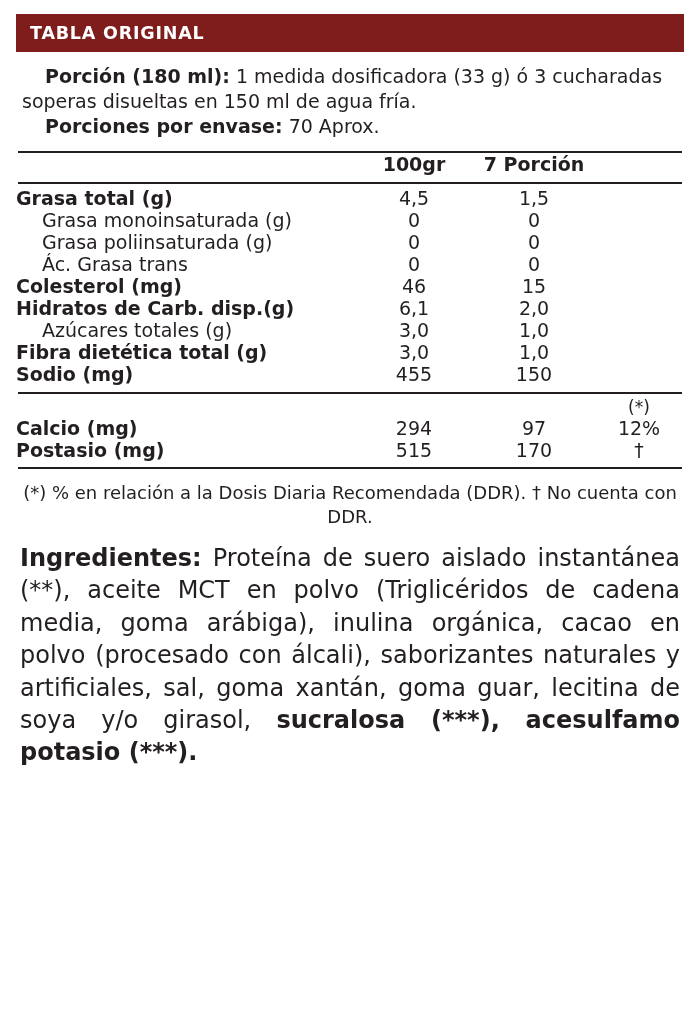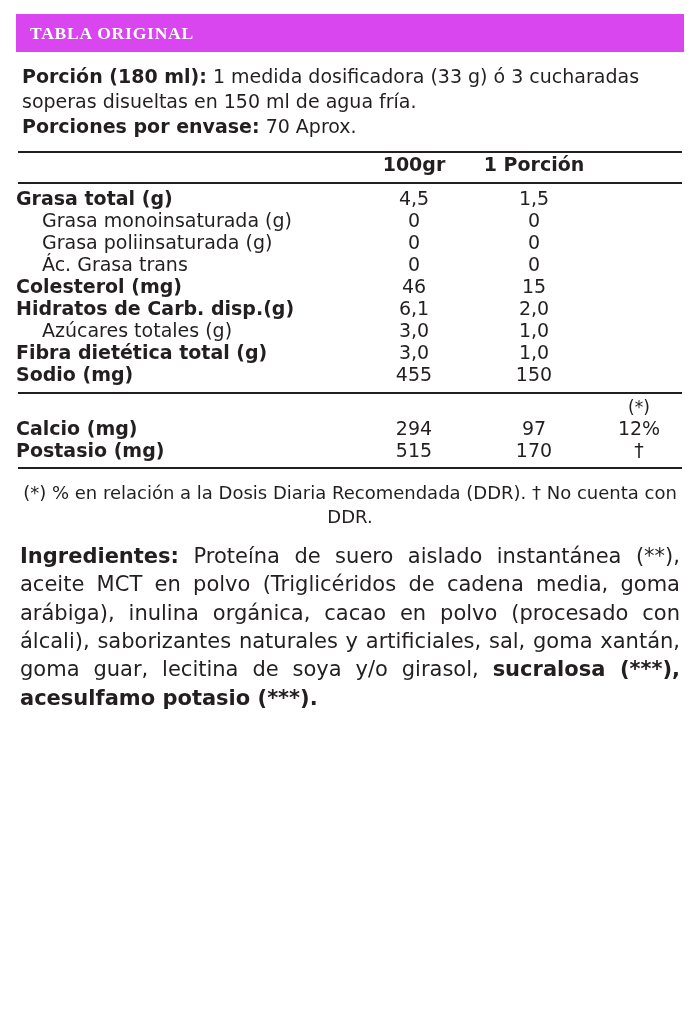--- a/index.html
+++ b/index.html
@@ -18,46 +18,46 @@
   .page {
     box-sizing: border-box;
     width: 700px;
     height: 1009px;
     padding: 14px 16px 0 16px;
     position: relative;
   }
 
   
   .header-bar {
-    background: #d946ef;
+    background: #7f1d1d;
     color: #ffffff;
     height: 38px;
     display: flex;
     align-items: center;
     padding-left: 14px;
     box-sizing: border-box;
-    font-family: Liberation Serif, serif;
   }
   .header-bar .title {
     font-size: 17.5px;
     font-weight: bold;
     letter-spacing: 0.8px;
   }
 
   
   .serving-block {
     padding: 12px 6px 6px 6px;
     font-size: 19px;
     line-height: 1.32;
   }
   .serving-block .line {
     display: block;
   }
   .serving-block b {
     font-weight: bold;
+    margin-left: 23px;
   }
 
   .rule {
     border: 0;
     border-top: 2px solid #231f20;
     margin: 6px 2px 0 2px;
   }
 
   
   table.nutri {
@@ -108,21 +108,21 @@
 
   
   .footnote {
     font-size: 18px;
     line-height: 1.3;
     padding: 12px 4px 0 4px;
     text-align: center;
   }
 
   .ingredients {
-    font-size: 21px;
+    font-size: 24px;
     line-height: 1.35;
     padding: 14px 4px 0 4px;
     text-align: justify;
   }
   .ingredients b { font-weight: bold; }
 </style>
 </head>
 <body>
 
 <div class="page">
@@ -142,21 +142,21 @@
     </span>
   </div>
 
   <hr class="rule">
 
   <table class="nutri">
     <thead>
       <tr>
         <th class="col-label"></th>
         <th class="col-100">100gr</th>
-        <th class="col-portion">1 Porción</th>
+        <th class="col-portion">7 Porción</th>
         <th class="col-ddr"></th>
       </tr>
     </thead>
     <tbody>
 
       <tr class="hr-row">
         <td colspan="4">
             <div class="hr-line"></div>
           </td>
       </tr>

